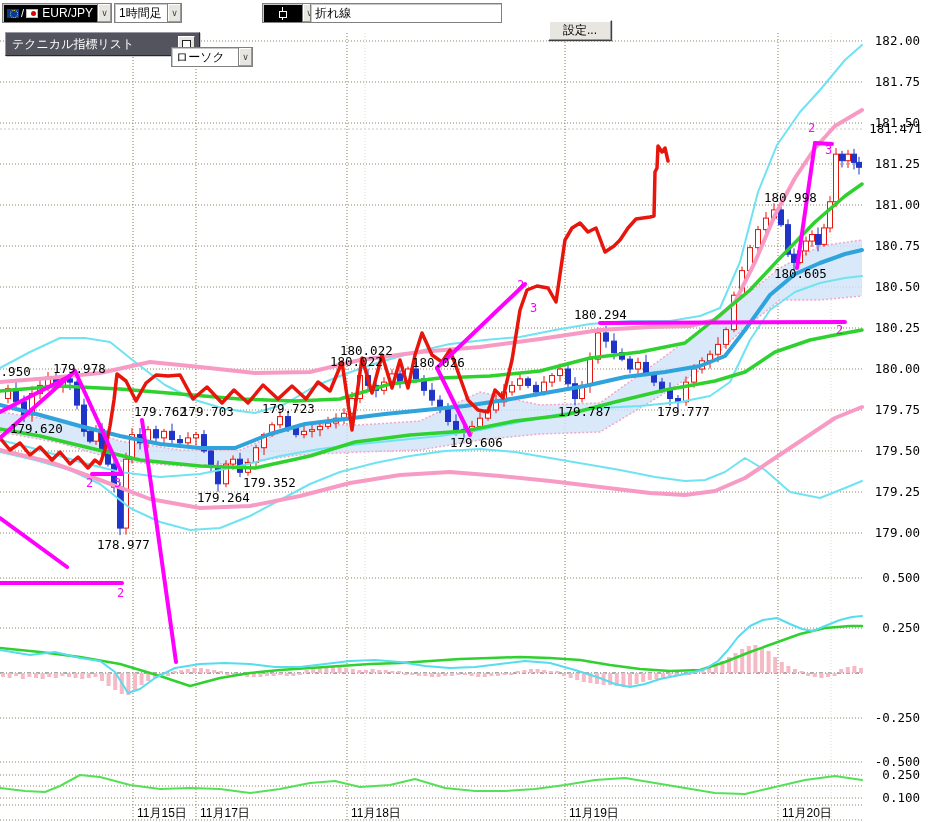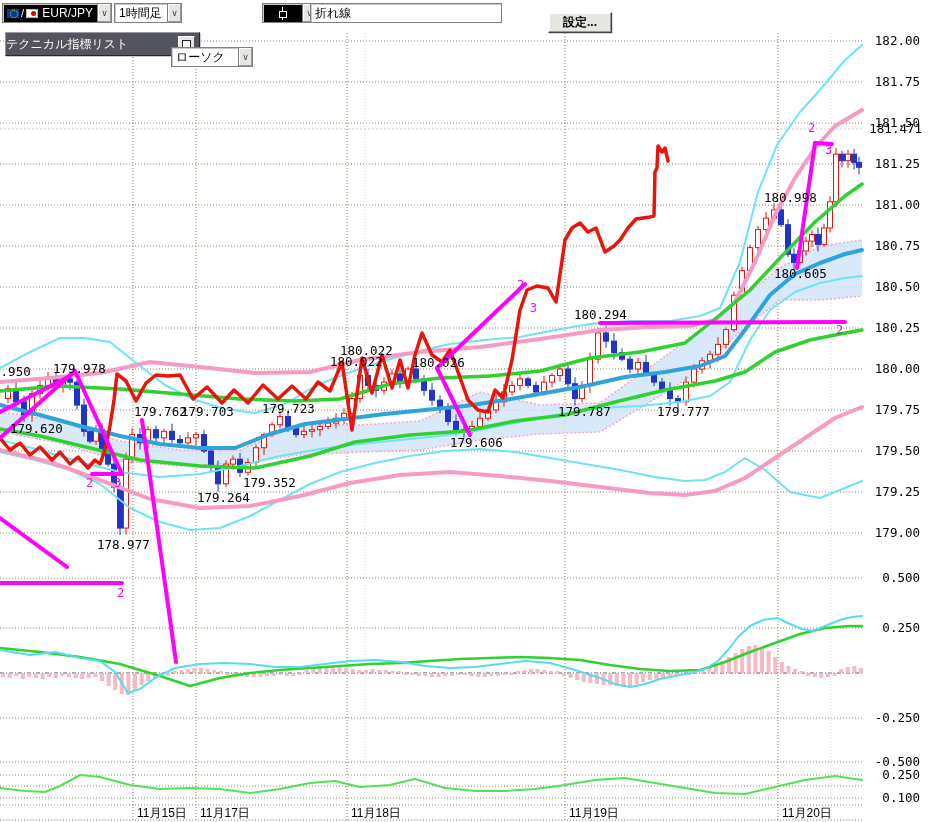--- a/index.html
+++ b/index.html
@@ -17,28 +17,28 @@
      font-size:9px;color:#444;box-shadow:inset -1px -1px 0 #9a9a9a, inset 1px 1px 0 #fff;}
   .flag{display:inline-block;width:13px;height:9px;margin-right:1px;position:relative;box-sizing:border-box;}
   .flag.eu{background:#023a9e;}
   .flag.eu::after{content:"";position:absolute;left:3px;top:1px;width:6px;height:6px;border:1px dotted #ffd800;border-radius:50%;}
   .flag.jp{background:#fff;border:1px solid #bbb;}
   .flag.jp::after{content:"";position:absolute;left:3.5px;top:1.5px;width:5px;height:5px;background:#d00;border-radius:50%;}
   .slash{color:#fff;margin:0 2px 0 1px;font-size:11px;}
   .candle-glyph{display:inline-block;width:9px;height:13px;position:relative;margin:0 auto;}
   .candle-glyph::before{content:"";position:absolute;left:4px;top:0;width:1px;height:13px;background:#fff;}
   .candle-glyph::after{content:"";position:absolute;left:1px;top:4px;width:6px;height:5px;background:#000;border:1px solid #fff;}
-  .win-btn{position:absolute;top:12px;height:19px;background:#e8e6e0;border:1px solid #404040;
+  .win-btn{position:absolute;top:20px;height:19px;background:#e8e6e0;border:1px solid #404040;
      border-top-color:#fff;border-left-color:#fff;box-shadow:inset -1px -1px 0 #9a9a9a,inset 1px 1px 0 #fff,1px 1px 0 #00000022;
-     font-size:12px;color:#000;display:flex;align-items:center;justify-content:center;font-weight:bold;}
+     font-size:12px;color:#000;display:flex;align-items:center;justify-content:center;}
   
   #ind-panel{position:absolute;left:5px;top:32px;width:193px;height:22px;background:#54545e;
      border:1px solid #9a9aa4;border-right-color:#26262c;border-bottom-color:#26262c;
      display:flex;align-items:center;z-index:25;box-shadow:1px 1px 0 #00000033;}
-  #ind-panel .title{color:#fff;font-size:12px;padding-left:0;flex:1;white-space:nowrap;overflow:hidden;}
+  #ind-panel .title{color:#fff;font-size:12px;padding-left:6px;flex:1;white-space:nowrap;overflow:hidden;}
   #min-btn{width:15px;height:15px;margin-right:4px;background:#e8e6e0;border:1px solid #fff;
      border-right-color:#555;border-bottom-color:#555;display:flex;align-items:center;justify-content:center;}
   #min-btn .box{width:7px;height:7px;background:#fff;border:1px solid #222;}
   
   #chart-wrap{position:absolute;left:0;top:0;width:932px;height:822px;}
   svg text{font-family:"DejaVu Sans Mono","Liberation Mono",monospace;}
   svg text.jp{font-family:"Liberation Sans",sans-serif;}
 </style>
 </head>
 <body>

